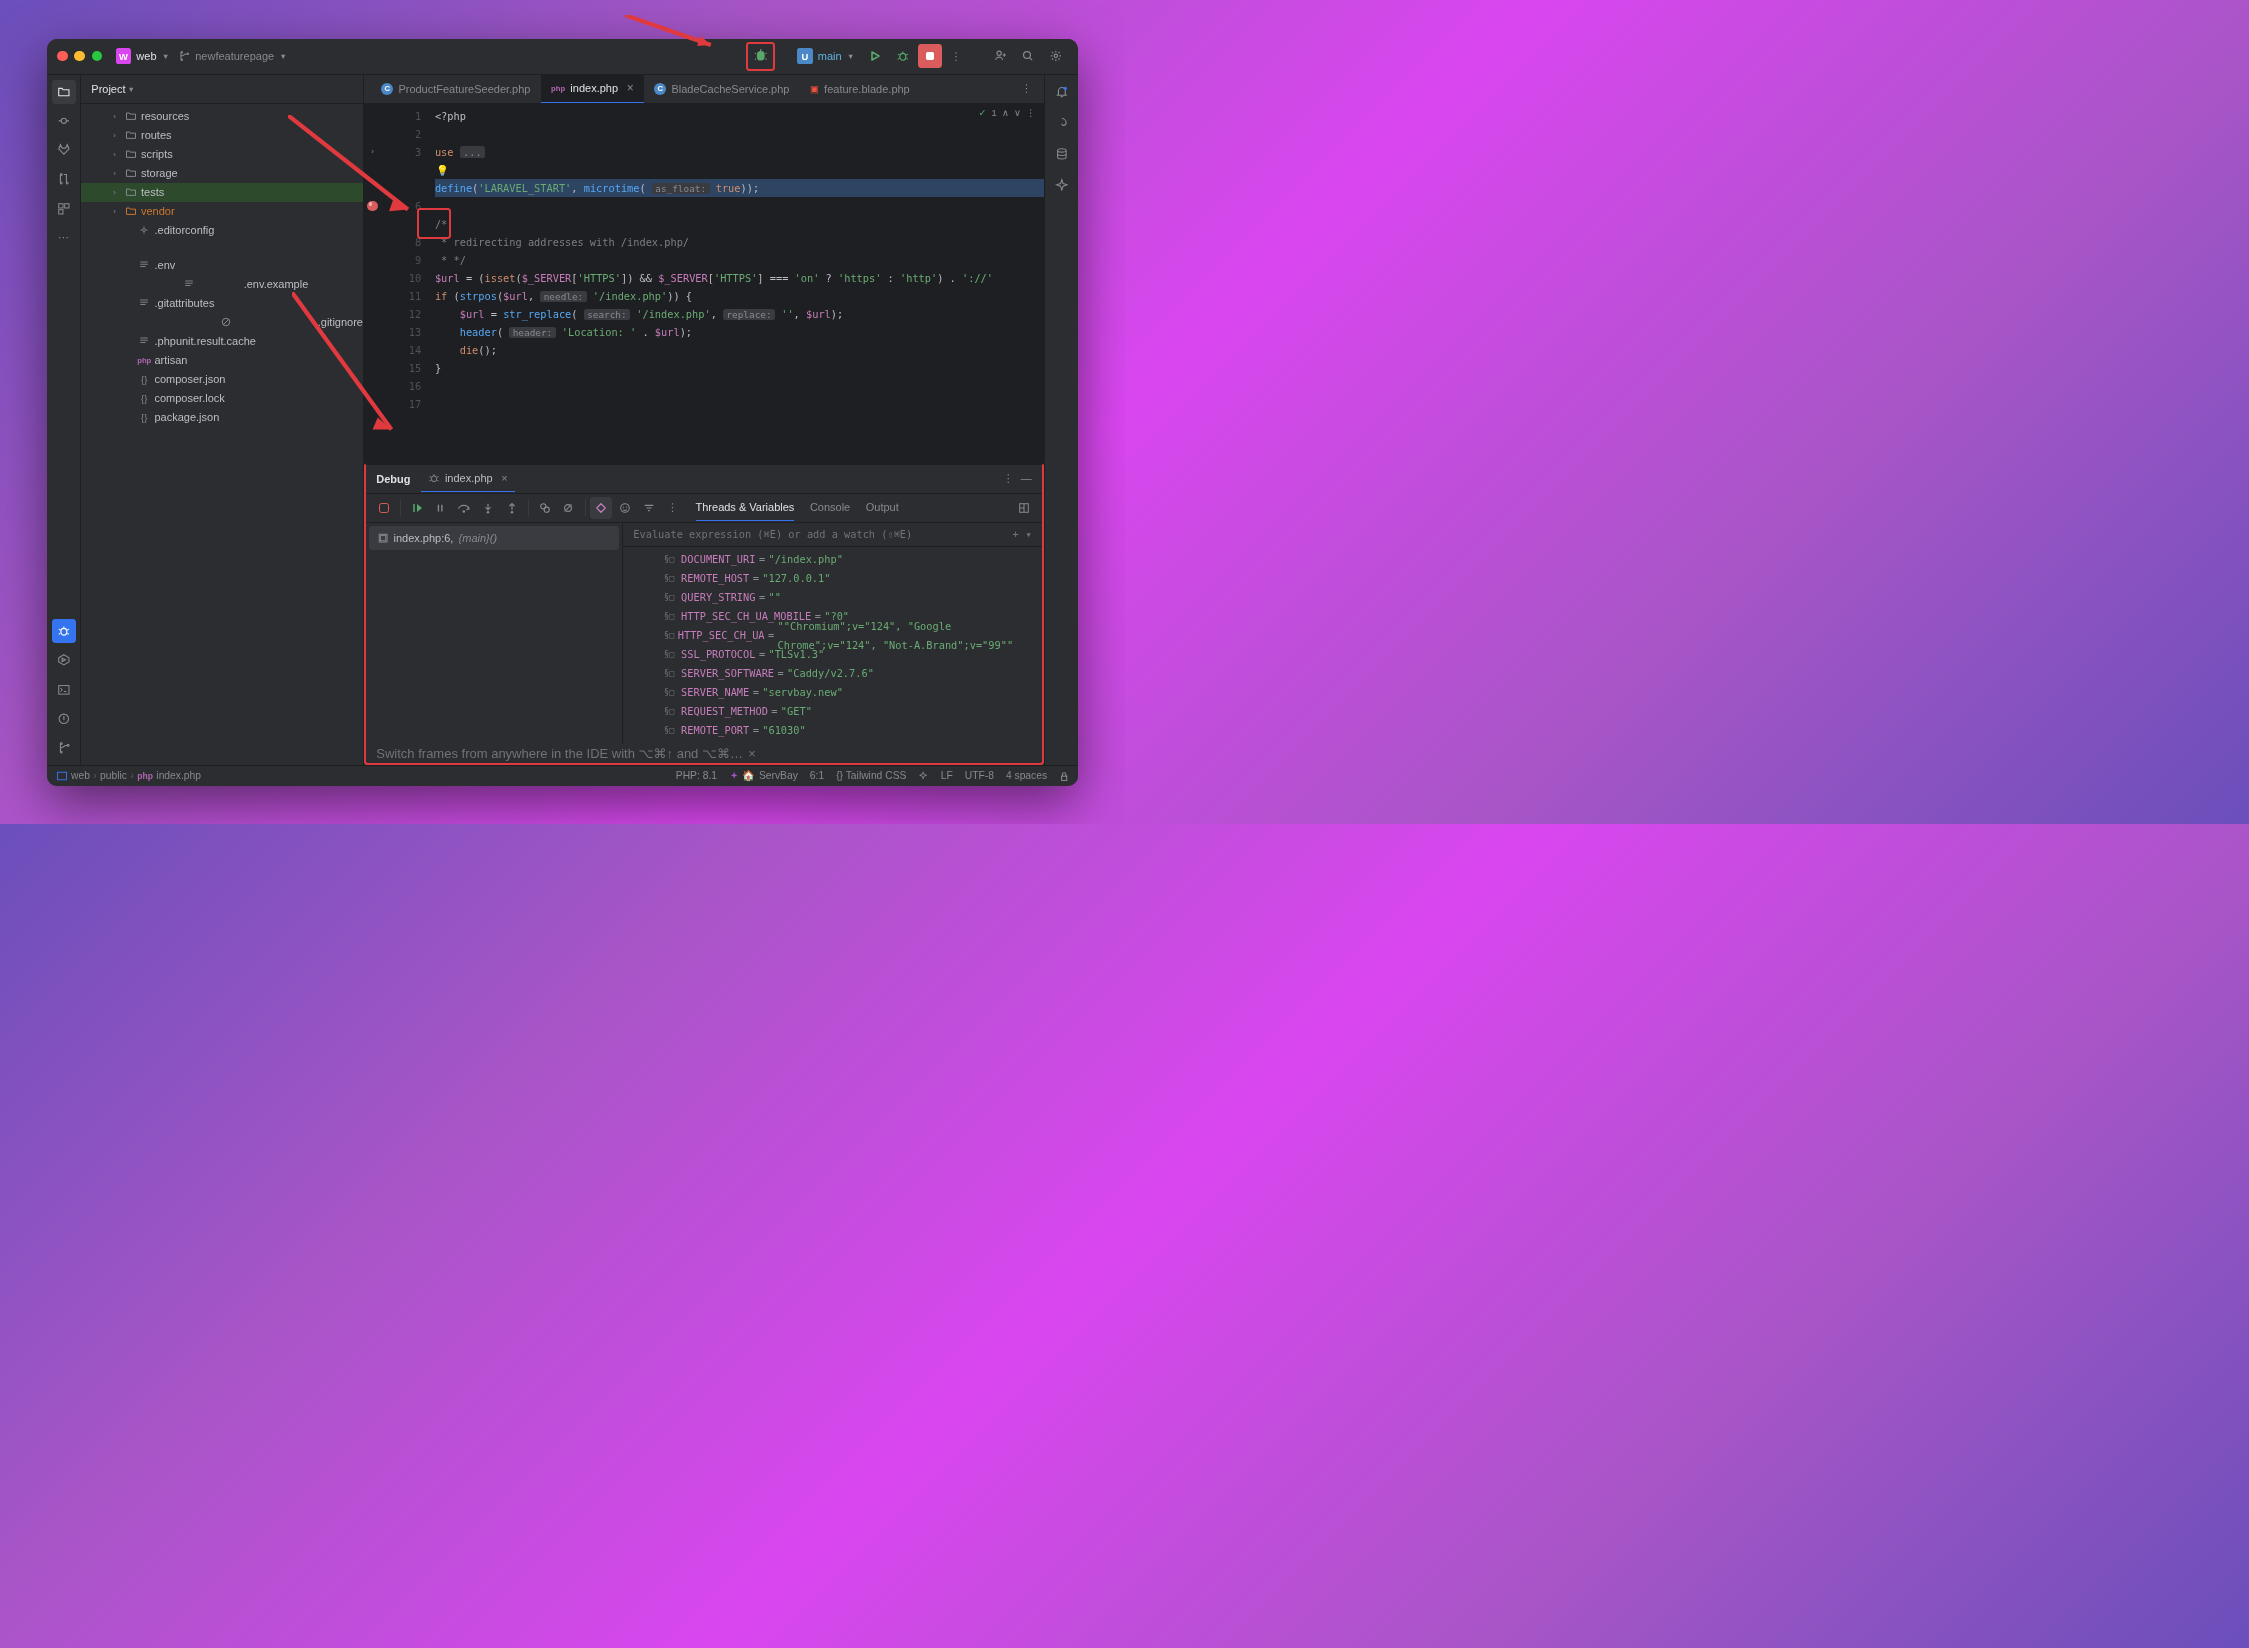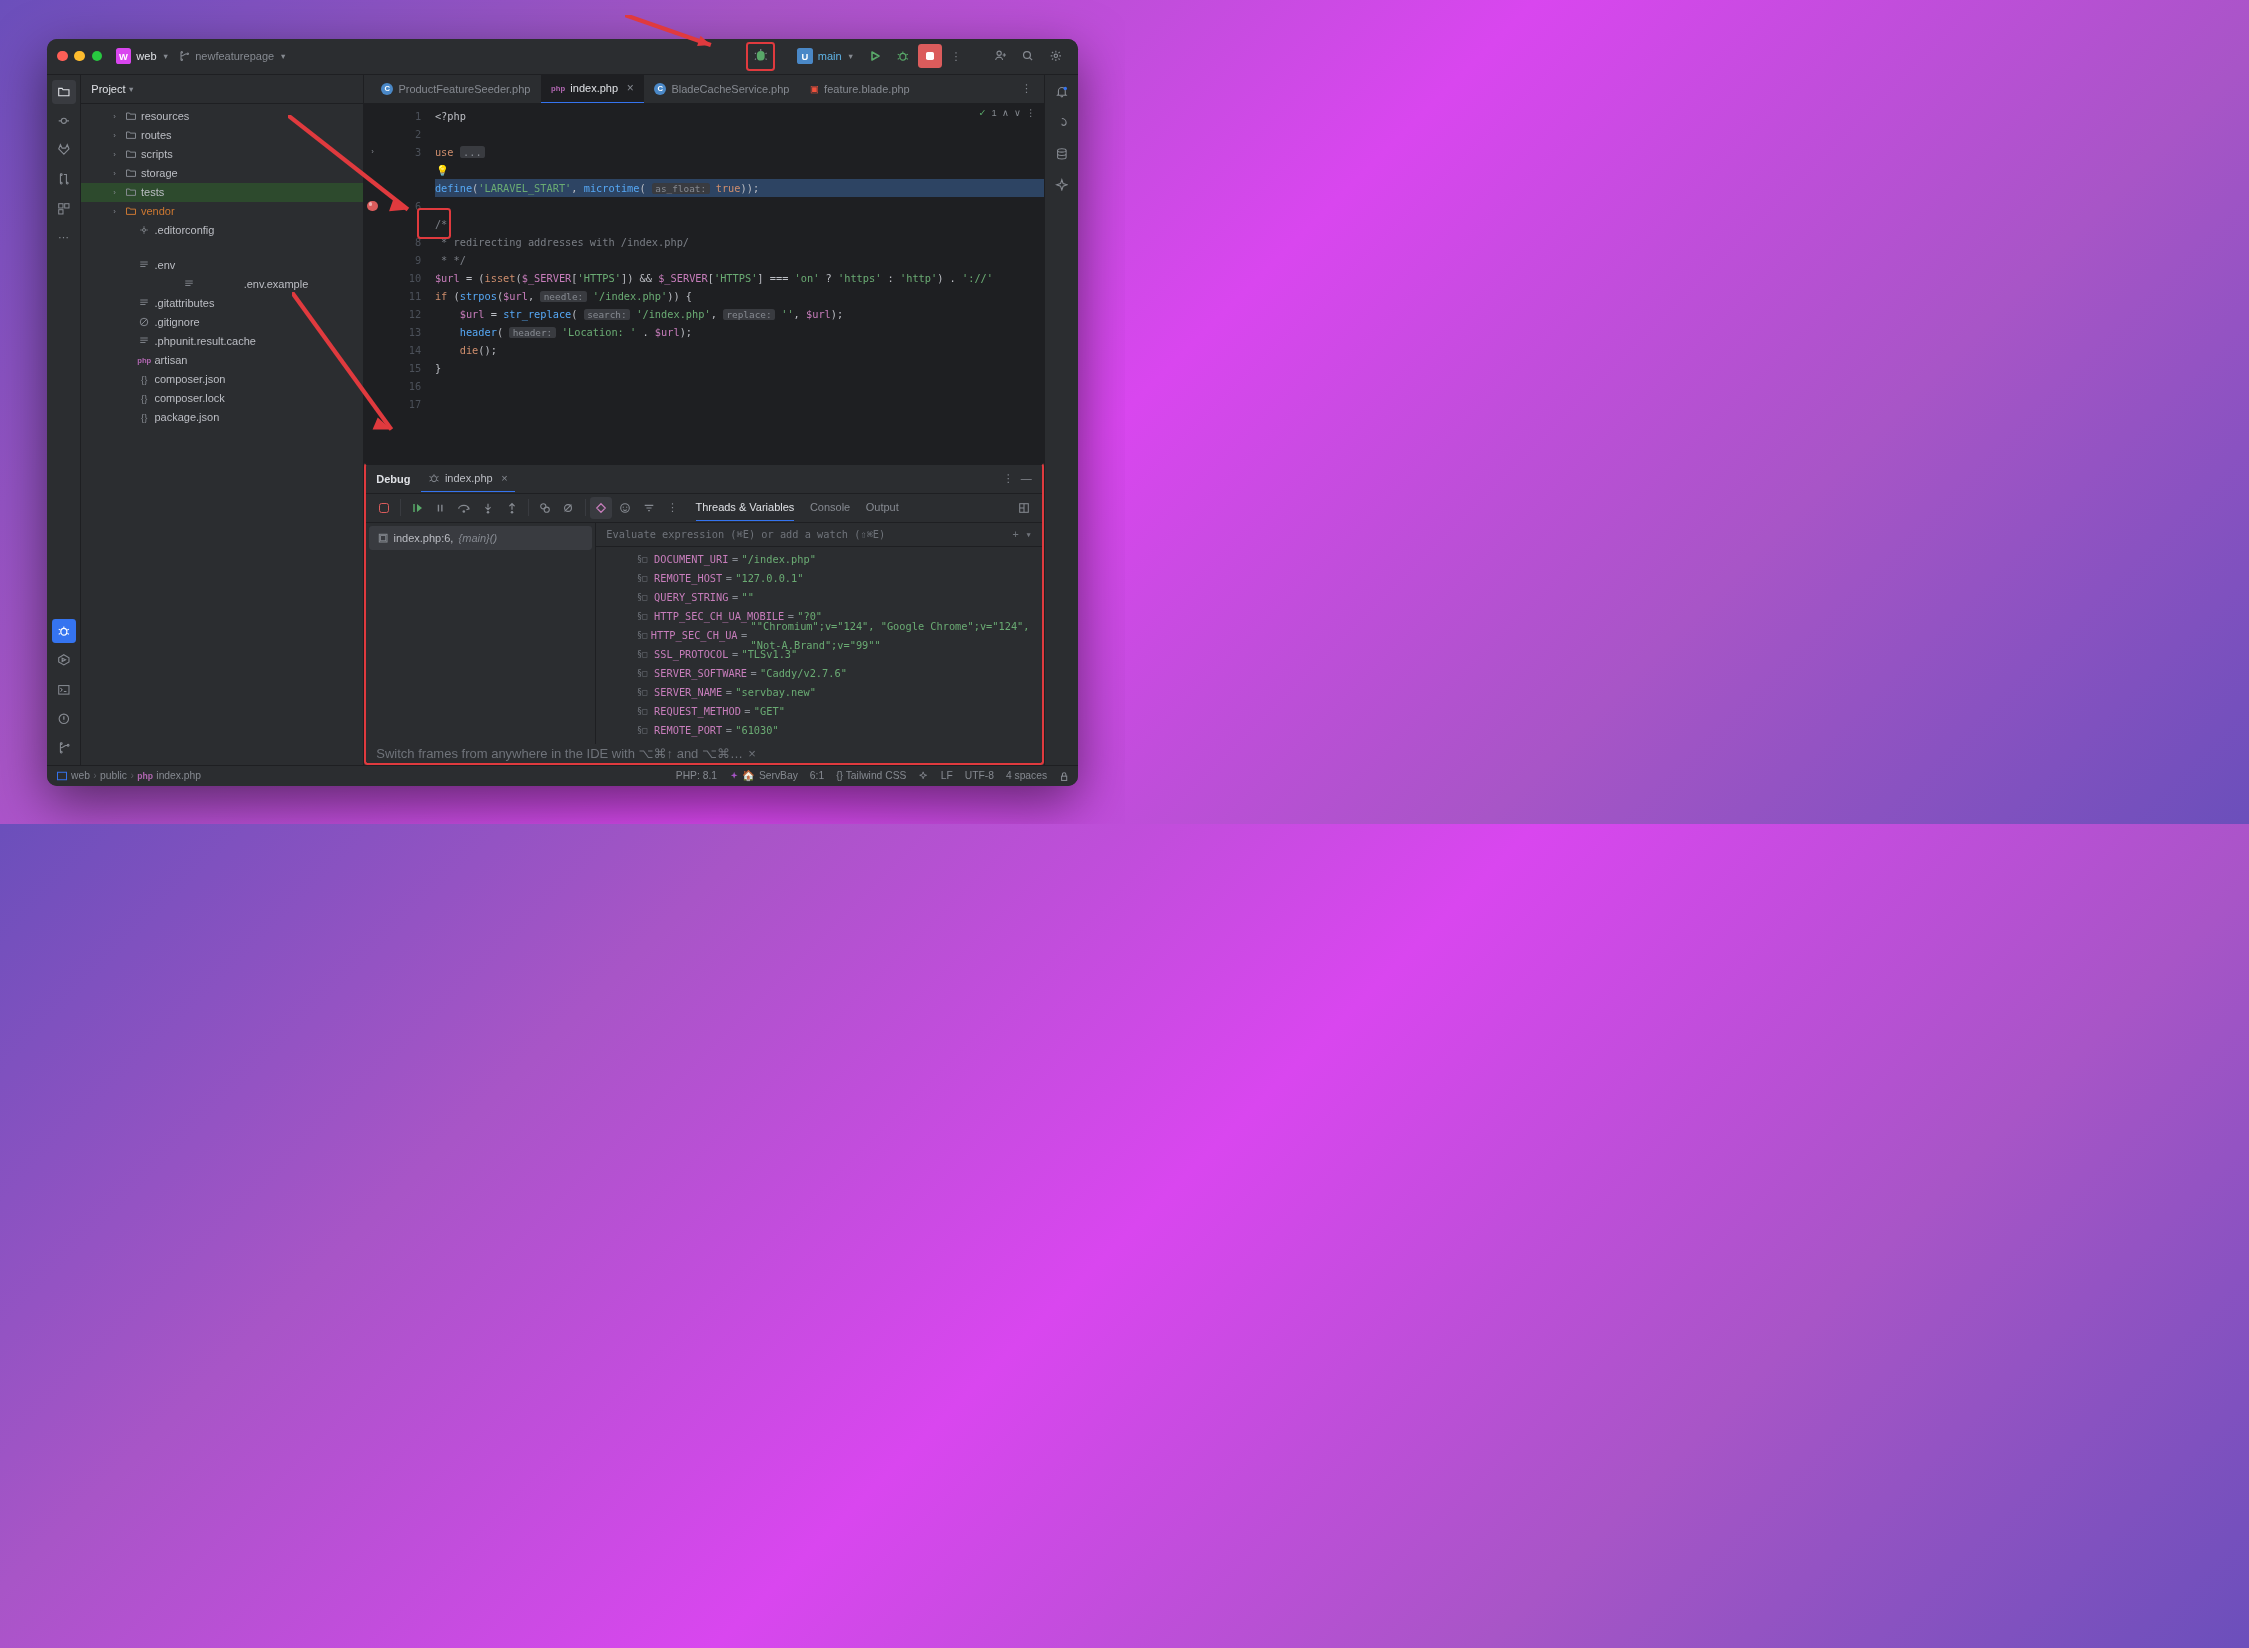--- a/index.html
+++ b/index.html
@@ -115,21 +115,21 @@
 .dbg-btn { width: 22px; height: 22px; display: flex; align-items: center; justify-content: center; color: #868a91; border-radius: 2.6px; cursor: pointer; }
 .dbg-stop { border: 1.3px solid #db5c5c; border-radius: 2.6px; width: 10.3px; height: 10.3px; }
 .dbg-resume { color: #59a869; }
 .dbg-sep { width: 0.9px; height: 17px; background: #393b40; margin: 0 3.4px; }
 .dbg-tabs { margin-left: 10.3px; display: flex; gap: 15.5px; }
 .dbg-tab { color: #868a91; cursor: pointer; font-size: 11px; padding: 6.9px 0; }
 .dbg-tab.active { color: #dfe1e5; border-bottom: 1.7px solid #3574f0; }
 .dbg-toolbar-right { margin-left: auto; }
 
 .debug-body { flex: 1; display: flex; overflow: hidden; }
-.frames-col { width: 230px; border-right: 0.9px solid #1e1f22; padding: 0; }
+.frames-col { width: 257px; border-right: 0.9px solid #1e1f22; padding: 0; }
 .frame-row { display: flex; align-items: center; height: 24px; padding: 0 8.6px; background: #393b40; color: #bcbec4; gap: 5.2px; font-size: 11px; border-radius: 3.4px; margin: 3.4px; }
 .frame-em { font-style: italic; color: #868a91; }
 .vars-col { flex: 1; display: flex; flex-direction: column; }
 .eval-row { height: 24px; padding: 0 10.3px; display: flex; align-items: center; color: #6f737a; font-family: Menlo, monospace; font-size: 10.3px; border-bottom: 0.9px solid #1e1f22; }
 .eval-right { margin-left: auto; display: flex; gap: 6.9px; color: #6f737a; }
 .vars-list { flex: 1; overflow: auto; padding: 3.4px 0 3.4px 41px; font-family: Menlo, monospace; font-size: 10.3px; line-height: 19px; }
 .var-row { height: 19px; display: flex; align-items: center; gap: 3.4px; }
 .var-icon { color: #6f737a; font-size: 8.6px; width: 13.7px; }
 .var-name { color: #c77dbb; }
 .var-eq { color: #868a91; }
@@ -377,21 +377,21 @@
           </div>
           <div class="tree-item" style="padding-left: 41px;">
             <span class="tree-chevron"></span>
             <span class="tree-icon">
               <svg width="12" height="12" viewBox="0 0 16 16">
                 <path stroke="#868a91" stroke-width="1.2" d="M3 4h10M3 7h10M3 10h7"></path>
               </svg>
             </span>
             <span class="file-text">.gitattributes</span>
           </div>
-          <div class="tree-item" style="padding-left: 41px;">
+          <div class="tree-item" style="padding-left: 41px; justify-content: space-between;">
             <span class="tree-chevron"></span>
             <span class="tree-icon">
               <svg width="12" height="12" viewBox="0 0 16 16">
                 <circle cx="8" cy="8" r="5" fill="none" stroke="#868a91" stroke-width="1.3"></circle>
                 <path stroke="#868a91" stroke-width="1.3" d="M4 12L12 4"></path>
               </svg>
             </span>
             <span class="file-text">.gitignore</span>
           </div>
           <div class="tree-item" style="padding-left: 41px;">

